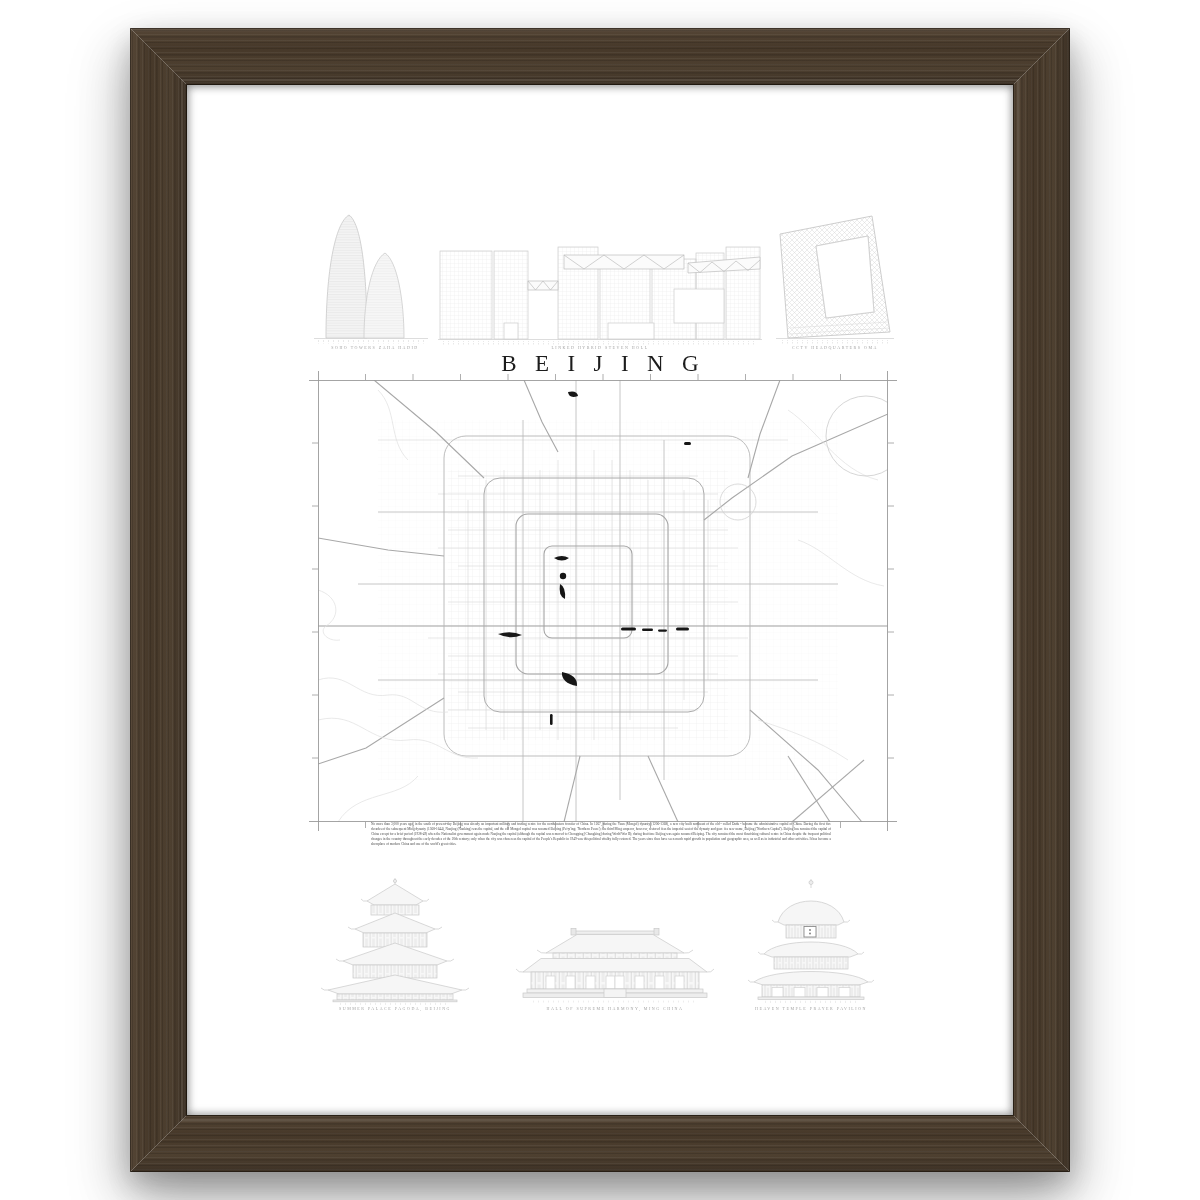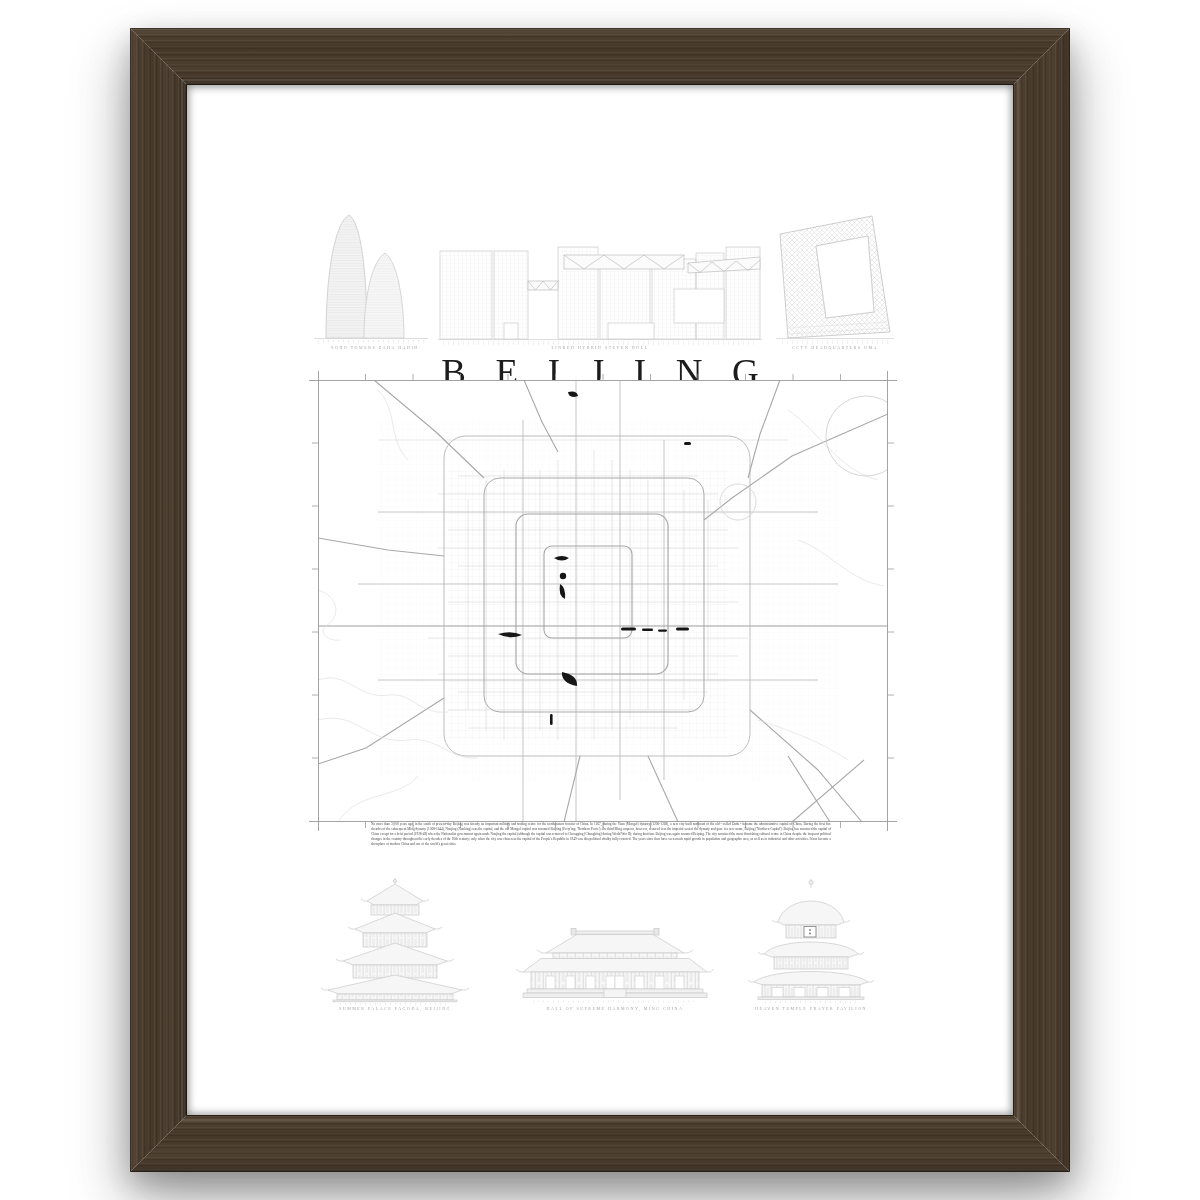--- a/index.html
+++ b/index.html
@@ -28,21 +28,21 @@
       box-shadow:inset 0 0 0 1px rgba(28,20,12,.55), inset 0 2px 3px rgba(255,255,255,.12);}
   .lip-light{position:absolute;inset:51px;border:2px solid rgba(255,255,255,.09);pointer-events:none;}
   .lip-dark{position:absolute;inset:56px;border:1px solid rgba(24,17,9,.72);pointer-events:none;}
   
   .mat{position:absolute;left:57px;top:57px;width:826px;height:1030px;background:#ffffff;}
   .mat::before{content:"";position:absolute;inset:0;pointer-events:none;z-index:9;
       box-shadow:inset 0 3px 8px rgba(0,0,0,.20), inset 3px 0 8px rgba(0,0,0,.14),
                  inset -3px 0 8px rgba(0,0,0,.14), inset 0 -3px 8px rgba(0,0,0,.12);}
   .art{position:absolute;}
   .title{position:absolute;left:0;right:0;top:266px;text-align:center;
-      font-family:"Liberation Serif",serif;font-size:37px;font-weight:400;
+      font-family:"Liberation Serif",serif;font-size:23px;font-weight:400;
       letter-spacing:.8em;text-indent:.8em;color:#1c1c1c;}
   .cap{position:absolute;font-family:"Liberation Serif",serif;font-size:4px;line-height:1.2;
       letter-spacing:.38em;color:#a3a3a3;text-align:center;white-space:nowrap;}
   .desc{position:absolute;left:184px;top:737px;width:460px;
       font-family:"Liberation Serif",serif;font-size:3.4px;line-height:1.5;
       text-align:justify;color:#4a4a4a;}
   svg{display:block;overflow:visible;}
 </style>
 </head>
 <body>

